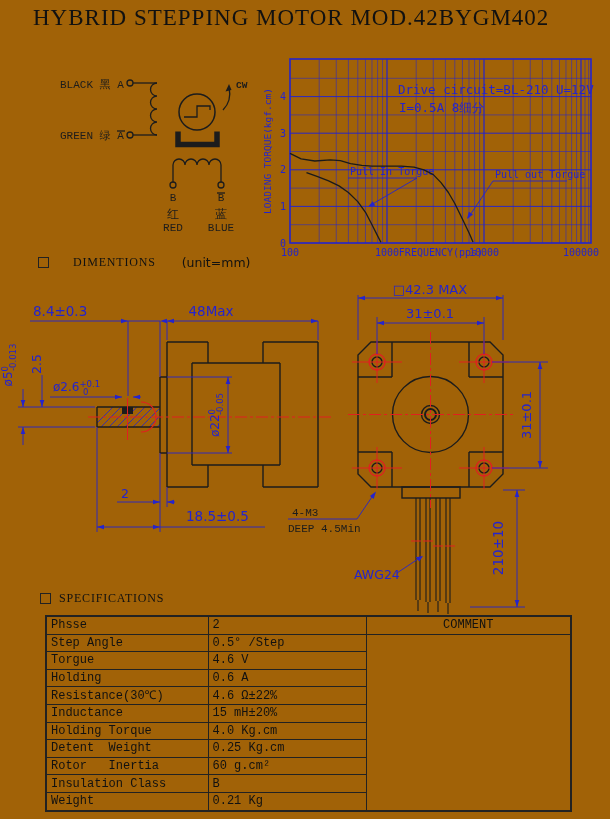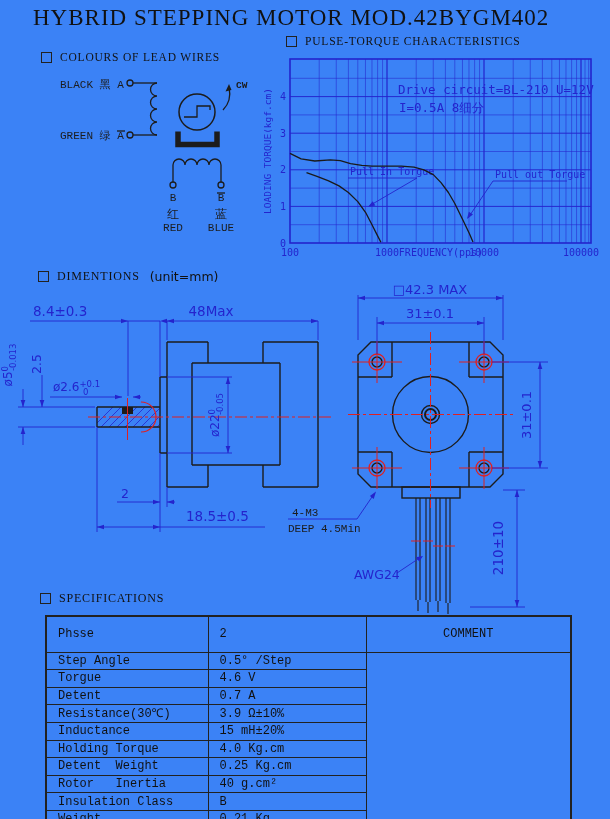--- a/index.html
+++ b/index.html
@@ -1,53 +1,45 @@
 <!DOCTYPE html>
 <html><head>
 <meta charset="utf-8">
 <style>
   html,body{margin:0;padding:0;background:#ffffff;}
-  #page{position:relative;width:610px;height:819px;background:#3b82f6;overflow:hidden;
+  #page{position:relative;width:610px;height:819px;background:#a16207;overflow:hidden;
         font-family:"DejaVu Sans",sans-serif;color:#1c1c1c;}
   .abs{position:absolute;}
   #title{left:33px;top:5px;font-family:"Liberation Serif",serif;font-size:23px;
          letter-spacing:1px;white-space:nowrap;color:#111;}
   .sec-hdr{font-family:"Liberation Serif",serif;font-size:11.5px;letter-spacing:.8px;
            color:#111;white-space:nowrap;display:flex;align-items:center;}
   .chk{display:inline-block;width:9px;height:9px;border:1.5px solid #222;margin-right:8px;}
   .unit-note{font-family:"DejaVu Sans",sans-serif;font-size:12.5px;margin-left:10px;letter-spacing:0;}
   svg text{user-select:none;}
   .dimtxt{fill:#2424cd;font-family:"DejaVu Sans",sans-serif;}
   .cadtxt{fill:#1c1c1c;font-family:"Liberation Mono",monospace;}
   .bluetxt{fill:#2424cd;font-family:"DejaVu Sans Mono",monospace;}
   
   #spec-table{position:absolute;left:45px;top:615px;border-collapse:collapse;table-layout:fixed;
               width:525px;font-family:"Liberation Mono",monospace;font-size:12px;color:#111;}
-  #spec-table td{border:1px solid #222;height:16.6px;padding:0 0 0 11px;white-space:pre;
+  #spec-table td{border:1px solid #222;height:16.6px;padding:0 0 0 4px;white-space:pre;
                  vertical-align:middle;line-height:1;}
   #spec-table{border:2px solid #222;}
-  #spec-table td.c3{text-align:center;padding:9px;}
+  #spec-table td.c3{text-align:center;padding:0;}
   #spec-table td.cbody{border-top:1px solid #222;}
 </style>
 </head>
 <body>
 
 <div id="page">
 
   <div class="abs" id="title">HYBRID STEPPING MOTOR MOD.42BYGM402</div>
 
-  <div class="abs sec-hdr" style="left:41px;top:51px;">
-    <span class="chk"></span>
-    <span>COLOURS OF LEAD WIRES</span>
-  </div>
-  <div class="abs sec-hdr" style="left:286px;top:35px;">
-    <span class="chk"></span>
-    <span>PULSE-TORQUE CHARACTERISTICS</span>
-  </div>
-  <div class="abs sec-hdr" style="left:38px;top:269px;font-size:12px;">
+  <div class="abs sec-hdr" style="left:38px;top:255px;font-size:12px;gap:16px;">
     <span class="chk"></span>
     <span>DIMENTIONS</span>
     <span class="unit-note">(unit=mm)</span>
   </div>
   <div class="abs sec-hdr" style="left:40px;top:591px;font-size:12px;">
     <span class="chk"></span>
     <span>SPECIFICATIONS</span>
   </div>
 
   <svg class="abs" style="left:40px;top:48px;" width="225" height="196" viewBox="0 0 225 196">
@@ -287,42 +279,42 @@
         <tr>
           <td class="c1">Step Angle</td>
           <td class="c2">0.5° /Step</td>
           <td class="c3 cbody" rowspan="10"></td>
         </tr>
         <tr>
           <td class="c1">Torgue</td>
           <td class="c2">4.6 V</td>
         </tr>
         <tr>
-          <td class="c1">Detent</td>
-          <td class="c2">0.7 A</td>
+          <td class="c1">Holding</td>
+          <td class="c2">0.6 A</td>
         </tr>
         <tr>
           <td class="c1">Resistance(30℃)</td>
-          <td class="c2">3.9 Ω±10%</td>
+          <td class="c2">4.6 Ω±22%</td>
         </tr>
         <tr>
           <td class="c1">Inductance</td>
           <td class="c2">15 mH±20%</td>
         </tr>
         <tr>
           <td class="c1">Holding Torque</td>
           <td class="c2">4.0 Kg.cm</td>
         </tr>
         <tr>
           <td class="c1">Detent  Weight</td>
           <td class="c2">0.25 Kg.cm</td>
         </tr>
         <tr>
           <td class="c1">Rotor   Inertia</td>
-          <td class="c2">40 g.cm²</td>
+          <td class="c2">60 g.cm²</td>
         </tr>
         <tr>
           <td class="c1">Insulation Class</td>
           <td class="c2">B</td>
         </tr>
         <tr>
           <td class="c1">Weight</td>
           <td class="c2">0.21 Kg</td>
         </tr>
       </tbody>

